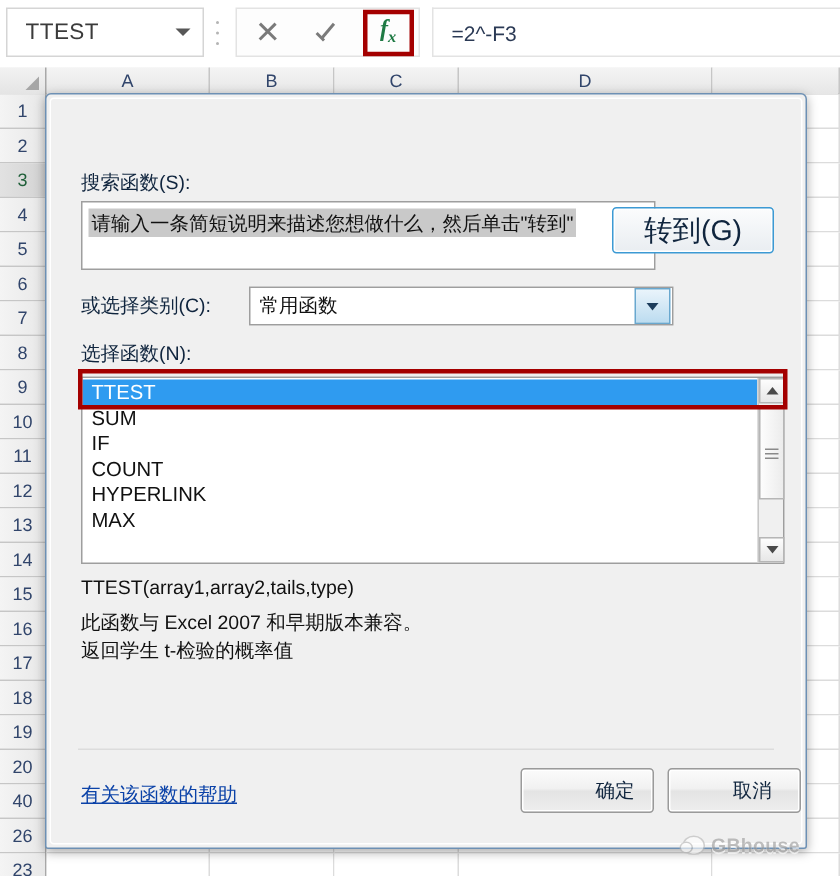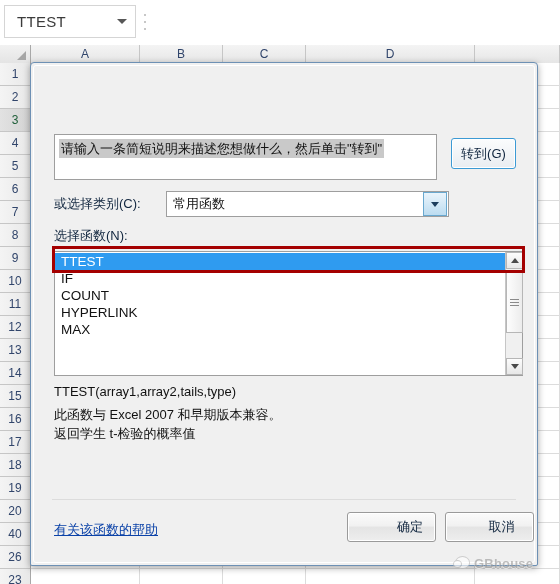--- a/index.html
+++ b/index.html
@@ -174,26 +174,26 @@
   .search-box {
     position:absolute; left:0; top:0; width: 383px; height: 46px;
     background:#ffffff; border:1px solid #9e9e9e;
   }
   .search-sel {
     display:inline-block; margin: 4px 0 0 4px; padding: 1px 2px;
     background:#c9c9c9; color:#111111; font-size: 13px; line-height: 17px;
     white-space: nowrap;
   }
   .btn-go {
-    position:absolute; right:0; top: 4px; width: 65px; height: 31px;
+    position:absolute; right:0; top: 4px; width: 108px; height: 31px;
     background: linear-gradient(to bottom,#fbfcfd,#e9edf1);
     border: 1px solid #3c9ad4; border-radius: 3px;
     box-shadow: inset 0 0 0 1px #ffffff;
     display:flex; align-items:center; justify-content:center;
-    font-size: 13px; color:#10253e;
+    font-size: 19px; color:#10253e;
   }
 
   .cat-row { position:absolute; left: 20px; top: 92px; right: 18px; height: 26px; }
   .cat-label { position:absolute; left:0; top: 4px; font-size: 13px; color:#10253e; }
   .cat-combo {
     position:absolute; left: 112px; top: 0; width: 283px; height: 26px;
     background:#ffffff; border:1px solid #9e9e9e;
     display:flex; align-items:center;
   }
   .cat-val { flex:1; padding-left: 6px; font-size: 13px; color:#111111; }
@@ -267,21 +267,21 @@
     box-shadow: inset 0 0 0 1px #ffffff;
     display:flex; align-items:center; justify-content:center;
     font-size: 13px; color:#10253e;
   }
   .btn-ok { left: 313px; padding-left: 37px; }
   .btn-cancel { left: 411px; padding-left: 24px; }
 
   
   .wm {
     position:absolute; left: 455px; top: 556px;
-    display:flex; align-items:flex-start; gap: 4px;
+    display:flex; align-items:center; gap: 4px;
     opacity: .62; pointer-events:none;
   }
   .wm-logo {
     width: 15px; height: 13px; border-radius: 50% 50% 45% 45%;
     background: #ffffff; border: 1.5px solid #b9b9b9; position:relative;
   }
   .wm-logo::after{
     content:""; position:absolute; left:-3px; top:3px; width:7px;height:6px;
     border-radius:50%; background:#fff; border:1.5px solid #b9b9b9;
   }
@@ -301,21 +301,38 @@
       <span class="tri-down"></span>
     </div>
   </div>
 
   <div class="griphandle">
     <i></i>
     <i></i>
     <i></i>
   </div>
 
-
+  <div class="fbtns">
+    <div class="fbtn">
+      <span class="ic-x"></span>
+    </div>
+    <div class="fbtn">
+      <span class="ic-check"></span>
+    </div>
+    <div class="fbtn">
+      <span class="fx-wrap">
+        <span class="fx-hl"></span>
+        <span class="fx-glyph"><span>f</span><sub>x</sub></span>
+      </span>
+    </div>
+  </div>
+
+  <div class="fedit">
+    <span>=2^-F3</span>
+  </div>
 </div>
 
 <div class="sheet">
 
   <div class="colhdr">
     <div class="corner"></div>
     <div id="colhdr-cells" style="display:flex;">
         <div class="ch" style="width: 109px;">A</div>
         <div class="ch" style="width: 83px;">B</div>
         <div class="ch" style="width: 83px;">C</div>
@@ -514,20 +531,21 @@
       </div>
     </div>
 </div>
 
 <div class="dlg">
 <div class="dlg-inner">
 
 
   <div class="body">
 
+    <div class="lbl" style="left:20px; top:14px;">搜索函数(S):</div>
 
     <div class="search-row">
       <div class="search-box">
         <span class="search-sel">请输入一条简短说明来描述您想做什么，然后单击"转到"</span>
       </div>
       <div class="btn-go">
         <span>转到(G)</span>
       </div>
     </div>
 
@@ -539,20 +557,21 @@
           <span class="tri-down"></span>
         </span>
       </div>
     </div>
 
     <div class="sel-label">选择函数(N):</div>
 
     <div class="listbox">
       <div class="list-items" id="fn-list">
             <div class="li sel">TTEST</div>
+            <div class="li">SUM</div>
             <div class="li">IF</div>
             <div class="li">COUNT</div>
             <div class="li">HYPERLINK</div>
             <div class="li">MAX</div>
           </div>
       <div class="sbar">
         <div class="sb-btn sb-up">
           <span class="tri-up-s"></span>
         </div>
         <div class="sb-thumb">

